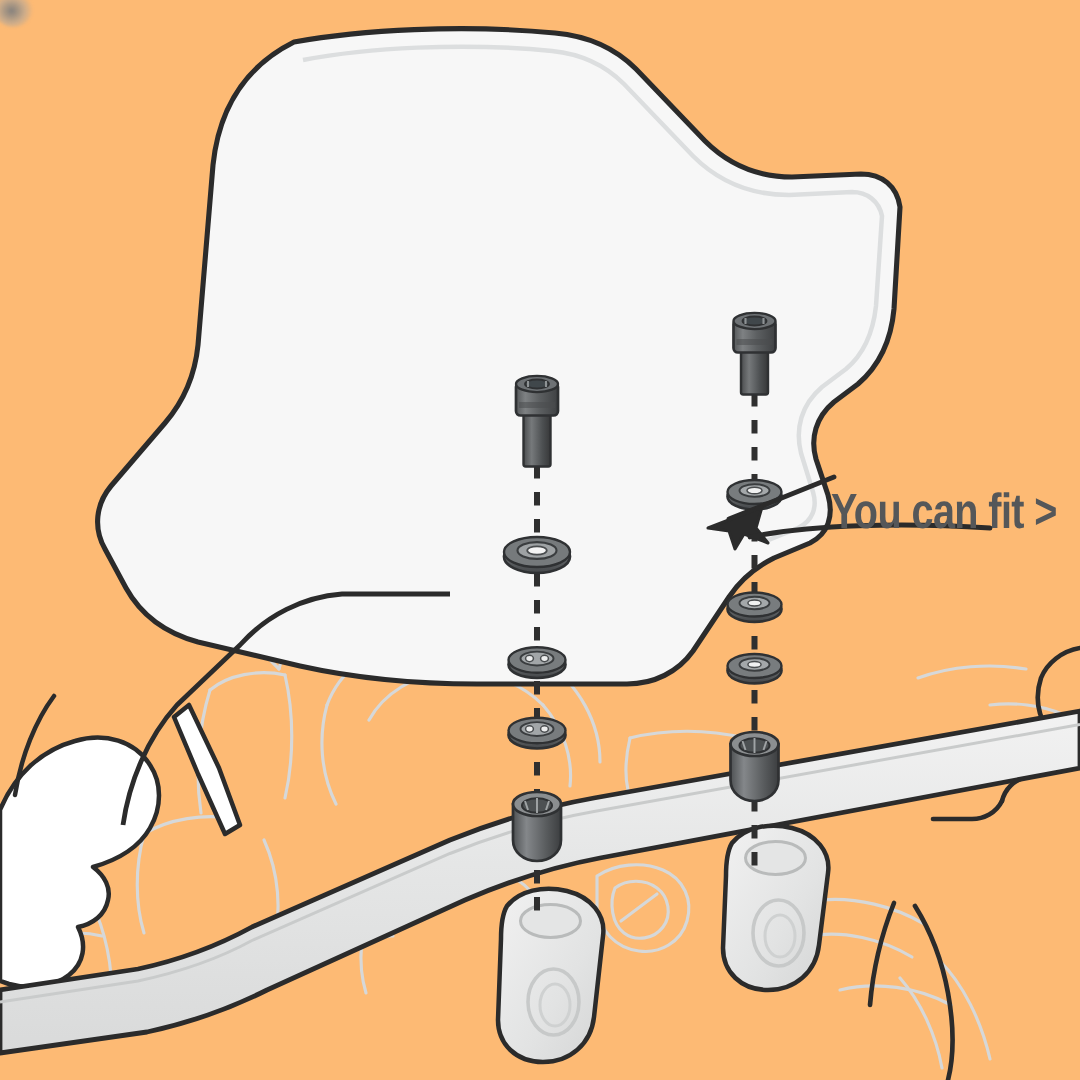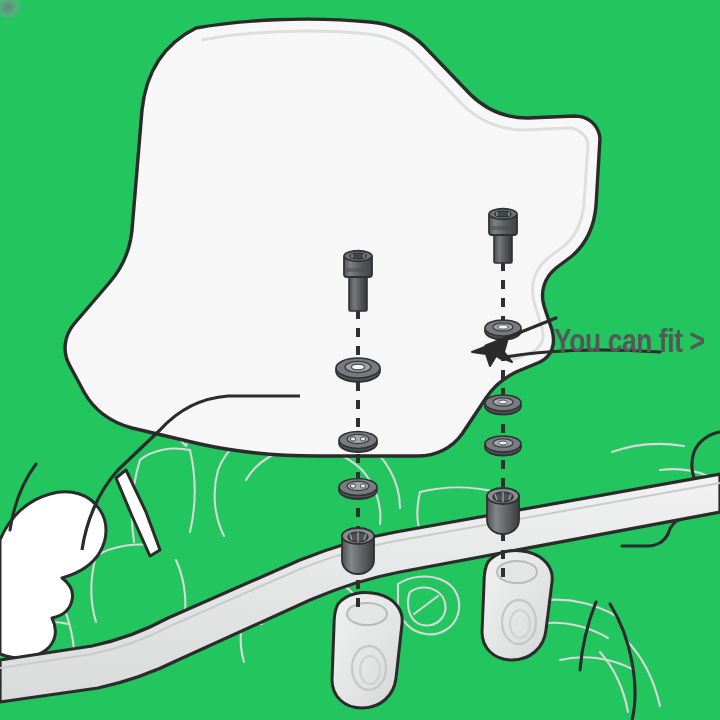--- a/index.html
+++ b/index.html
@@ -5,21 +5,21 @@
   html,body{margin:0;padding:0;background:#ffffff;}
   body{
     font-family:"Liberation Sans", sans-serif;
     -webkit-font-smoothing:antialiased;
   }
   #stage{
     position:relative;
     width:720px;
     height:720px;
     overflow:hidden;
-    background:#22c55e;
+    background:#fdba74;
   }
   #art{
     position:absolute;
     left:0;top:0;
     width:720px;
     height:720px;
   }
   #callout-text{
     position:absolute;
     left:554px;

